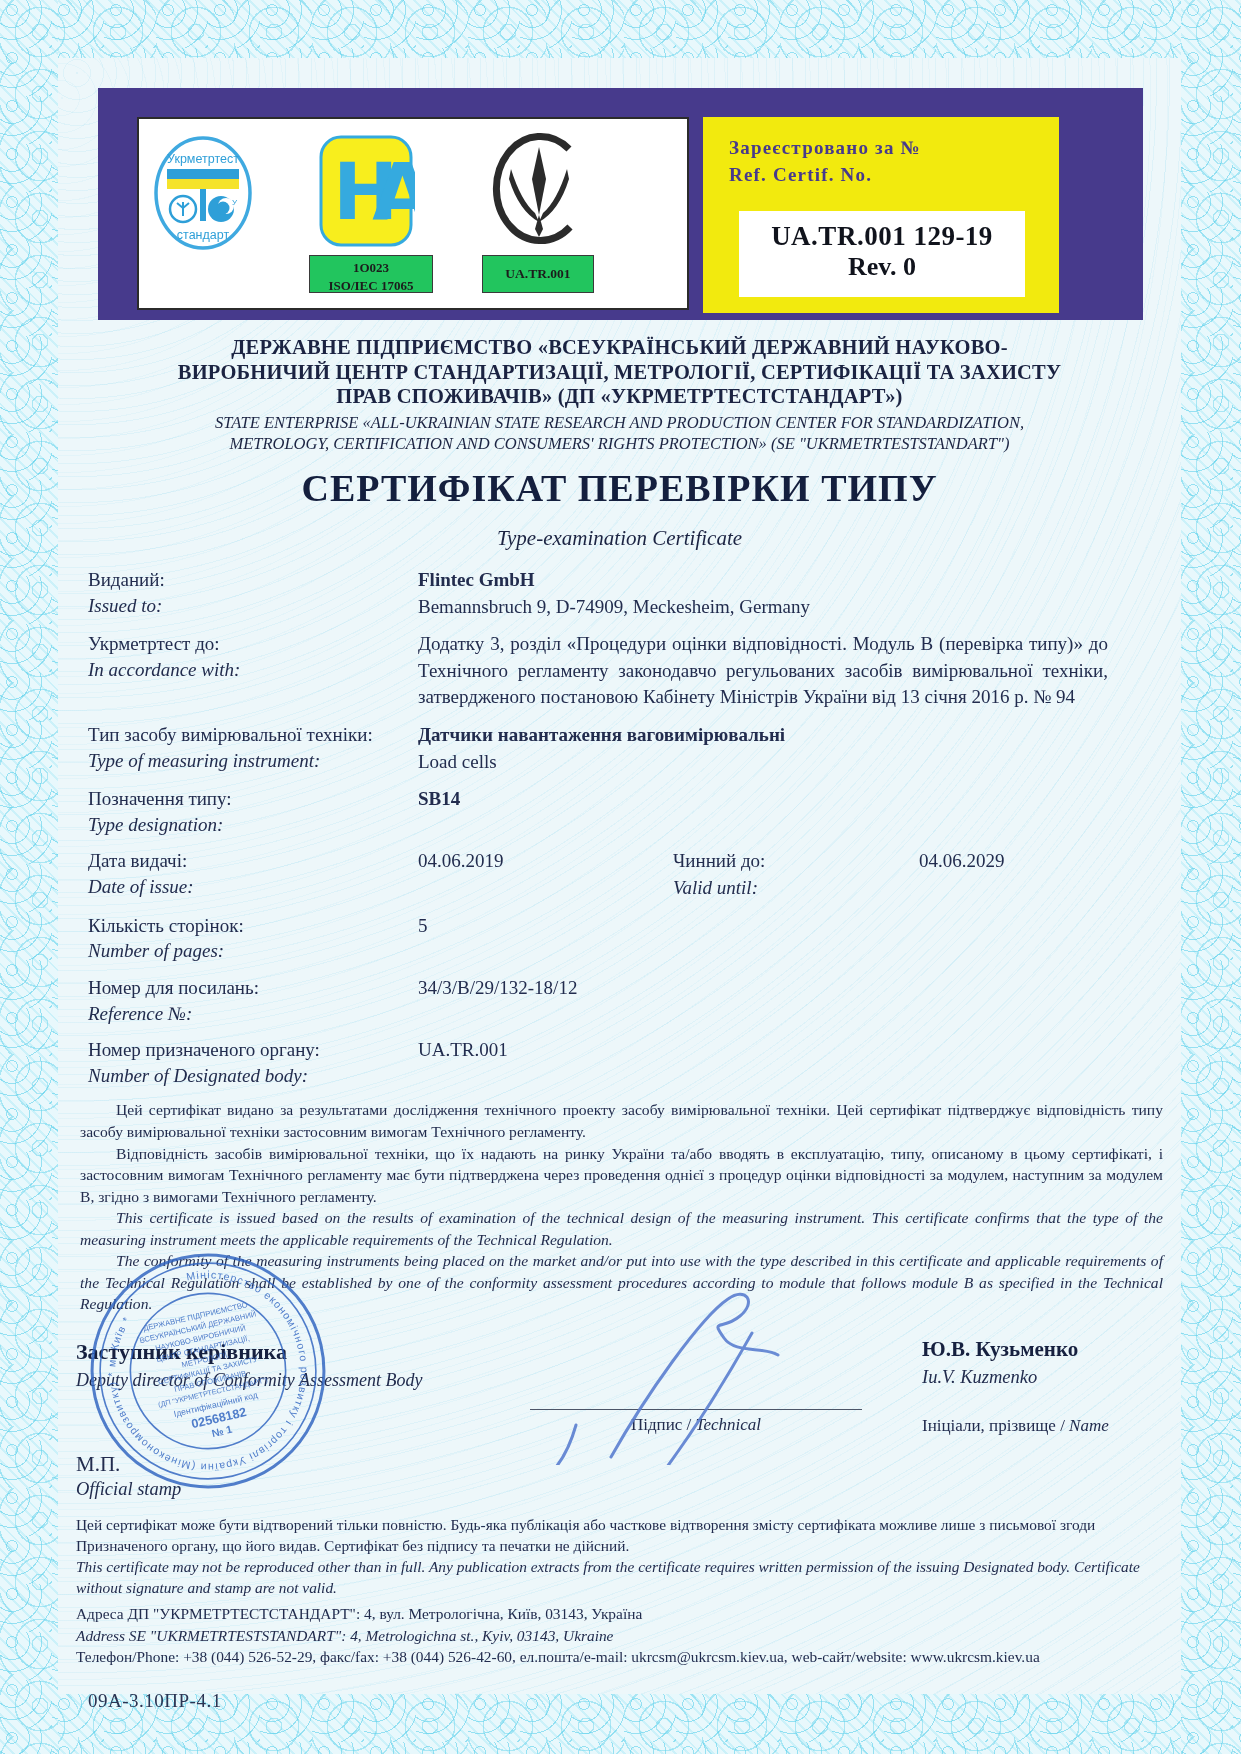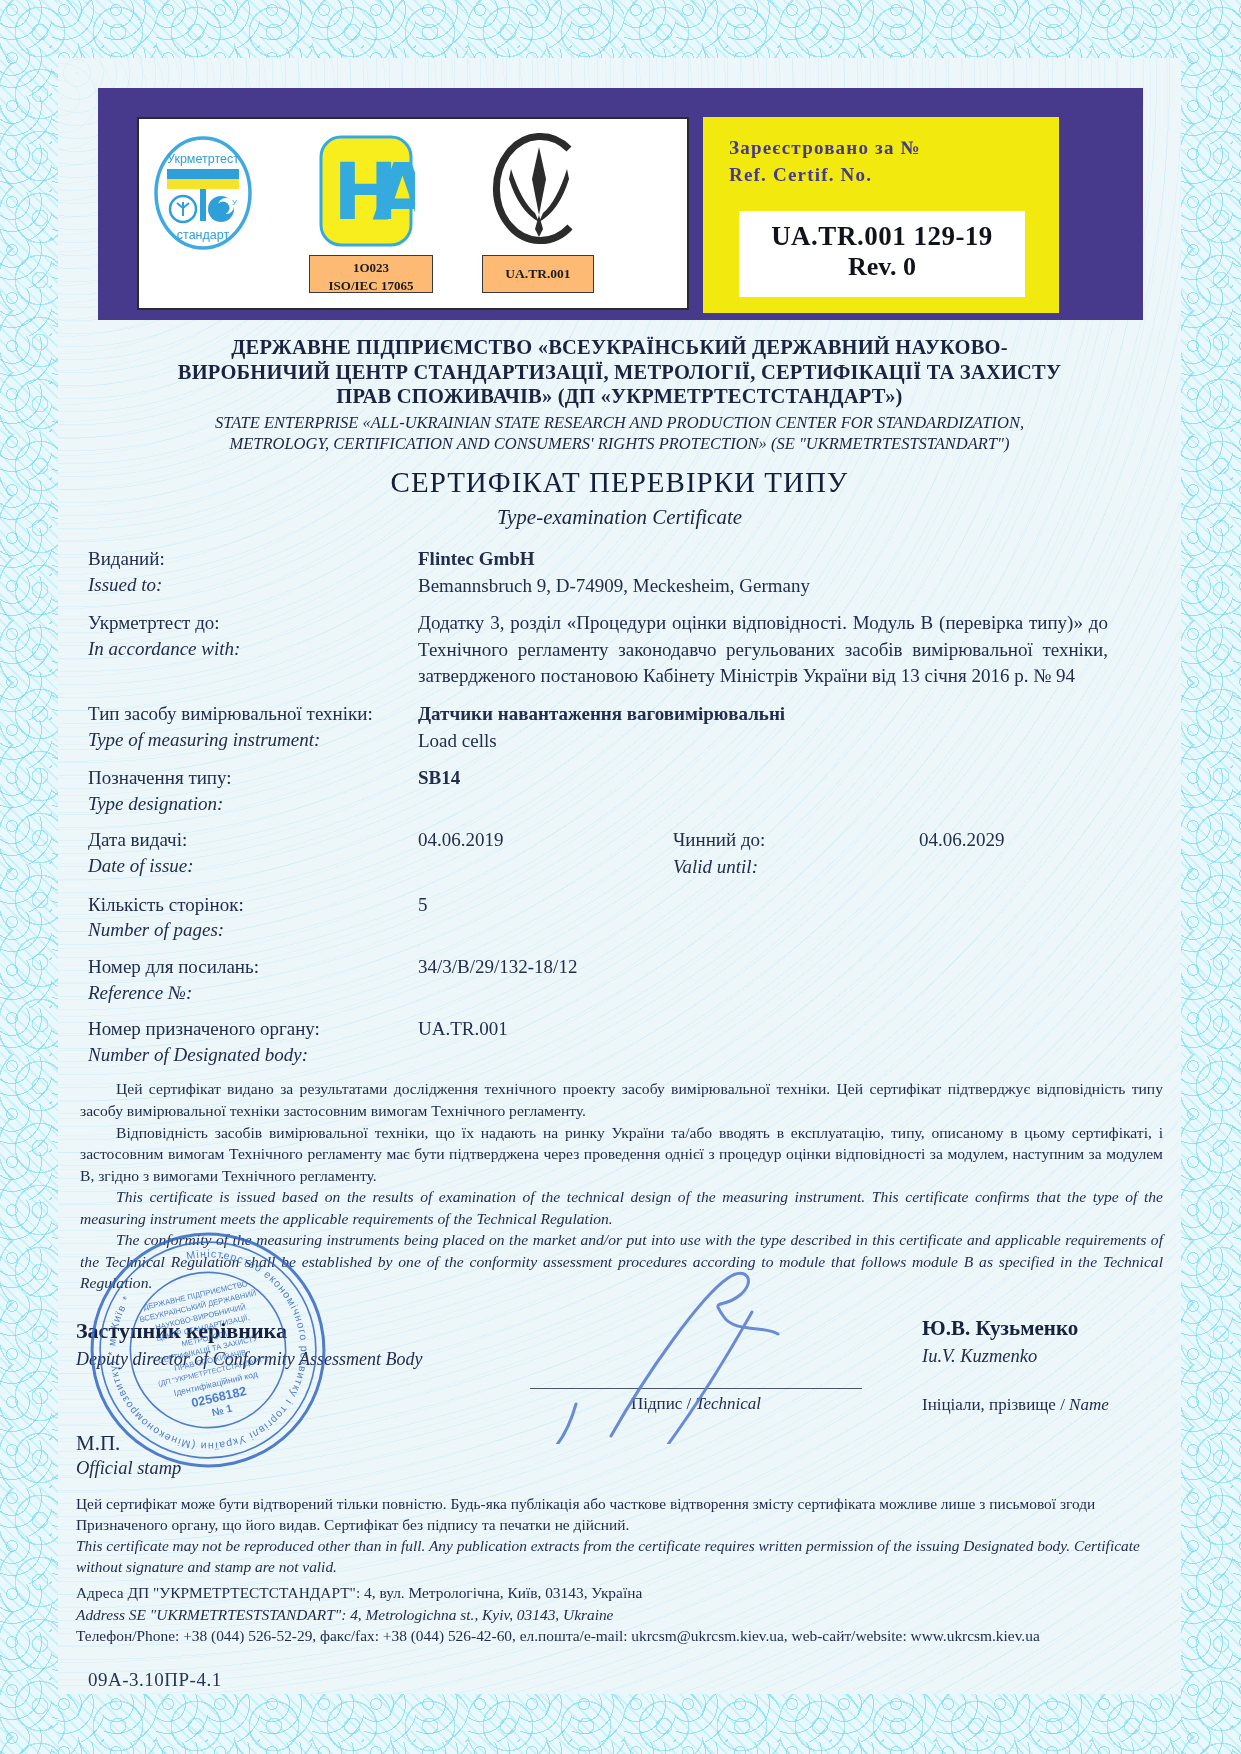--- a/index.html
+++ b/index.html
@@ -24,32 +24,32 @@
         repeating-radial-gradient(circle at 4px 40px, rgba(110,205,235,.08) 0 1px, rgba(255,255,255,0) 1px 17px),
         #edf7fa;}
   
   .band{position:relative;width:1045px;height:232px;margin:30px auto 0 28px;background:var(--purple,#473a8c);}
   .logo-box{position:absolute;left:39px;top:29px;width:552px;height:193px;background:#fff;border:2px solid #2b2b2b;box-sizing:border-box;}
   .reg-box{position:absolute;left:605px;top:29px;width:356px;height:196px;background:var(--yellow,#f4ec12);}
   .reg-label{margin:18px 0 0 26px;color:var(--purple,#473a8c);font-weight:bold;font-size:19px;line-height:1.4;letter-spacing:1.2px;font-family:"Liberation Serif",serif;}
   .reg-num-box{position:absolute;left:36px;top:94px;width:286px;height:86px;background:#fff;text-align:center;}
   .reg-num{font-size:27px;font-weight:bold;color:#10131c;margin-top:10px;letter-spacing:.5px;}
   .reg-rev{font-size:26px;font-weight:bold;color:#10131c;}
-  .small-cert-box{position:absolute;border:1.5px solid #3a3a3a;background:#fdba74;text-align:center;color:#1c1c1c;font-weight:bold;}
+  .small-cert-box{position:absolute;border:1.5px solid #3a3a3a;background:#22c55e;text-align:center;color:#1c1c1c;font-weight:bold;}
   .naau-label{left:170px;top:136px;width:124px;height:38px;font-size:13px;line-height:1.35;padding-top:3px;box-sizing:border-box;}
   .trident-label{left:343px;top:136px;width:112px;height:38px;font-size:13.5px;line-height:36px;box-sizing:border-box;}
   .logo{position:absolute;}
   .logo-ukr{left:14px;top:16px;}
   .logo-naau{left:178px;top:14px;}
   .logo-trident{left:352px;top:8px;}
   
   .org-ua{margin-top:15px;text-align:center;font-weight:bold;font-size:20.5px;line-height:1.2;color:#1b2342;letter-spacing:.2px;}
   .org-en{margin-top:3px;text-align:center;font-style:italic;font-size:16.5px;line-height:1.28;color:#1b2342;}
-  .title{margin-top:12px;text-align:center;font-weight:normal;font-size:29px;letter-spacing:1px;color:#141f3e;}
-  .subtitle{text-align:center;font-style:italic;font-size:21px;margin-top:6px;color:#1b2342;}
+  .title{margin-top:12px;text-align:center;font-weight:bold;font-size:38px;letter-spacing:1px;color:#141f3e;}
+  .subtitle{text-align:center;font-style:italic;font-size:21px;margin-top:16px;color:#1b2342;}
   
   .fields{margin:16px 0 0 18px;font-size:19px;}
   .frow{display:grid;grid-template-columns:330px 1fr;margin-bottom:11px;}
   .flabel .ua{line-height:1.35;}
   .flabel .en{font-style:italic;line-height:1.35;}
   .fvalue{line-height:1.4;max-width:690px;}
   .bold{font-weight:bold;}
   .pairgrid{display:grid;grid-template-columns:255px 246px 1fr;}
   .pairgrid .en{font-style:italic;}
   

